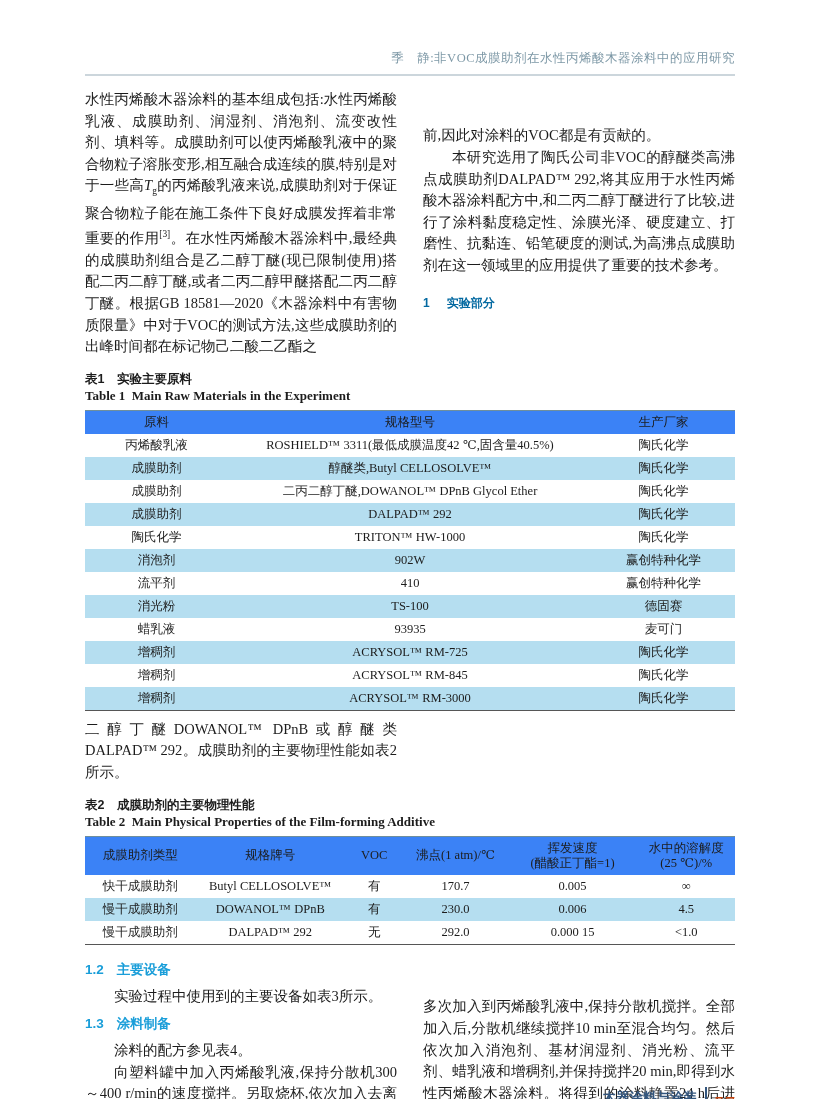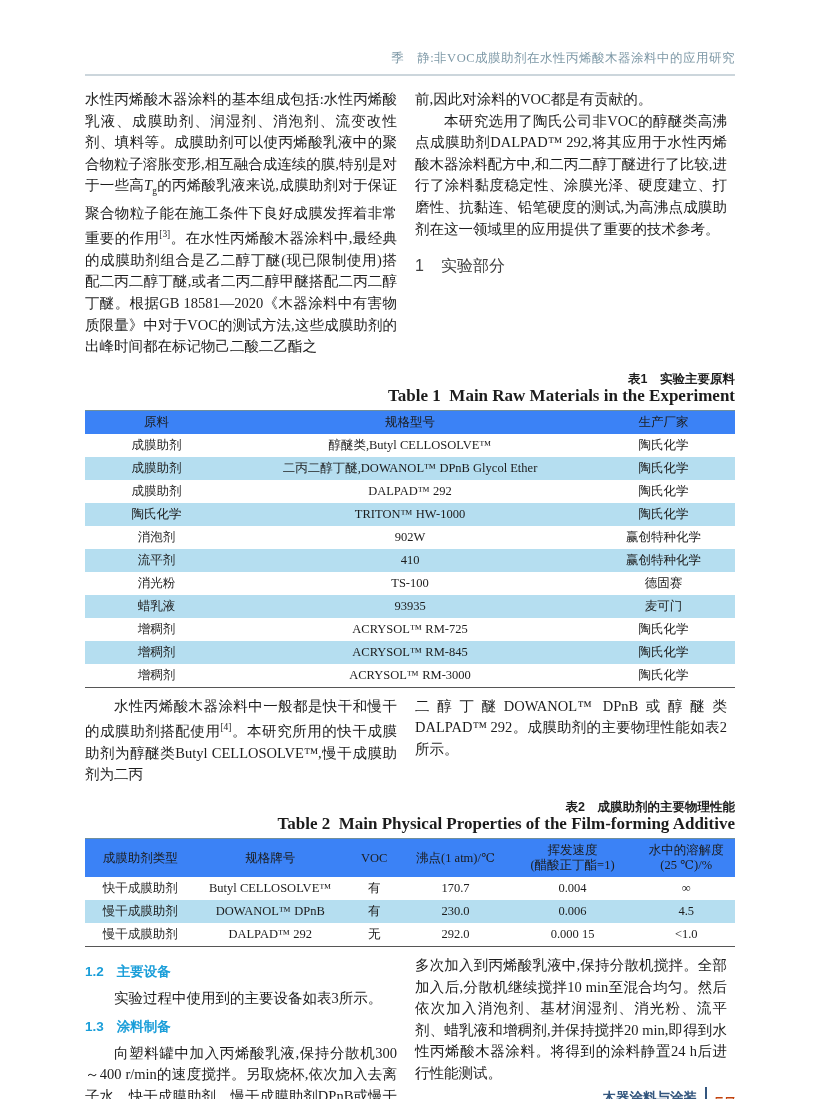--- a/index.html
+++ b/index.html
@@ -11,49 +11,49 @@
   .content { position:absolute; left:85px; top:50px; width:650px; }
 
   
   .running-head {
     text-align:right; font-size:12.5px; color:#7d98a6; letter-spacing:0.5px;
     line-height:17px;
   }
   .head-rule { height:2px; background:#ccd6dc; margin-top:7px; margin-bottom:13px; }
 
   
-  .twocol { display:flex; gap:18px; align-items:flex-start; }
+  .twocol { display:flex; gap:26px; align-items:center; }
   .col { width:312px; font-size:14.5px; line-height:21.6px; text-align:justify; }
   p { margin:0; }
   .ind { text-indent:2em; }
   sup { font-size:0.65em; }
   sub { font-size:0.65em; }
   .tvar { font-style:italic; }
 
   
   .sec1 {
-    color:#404040; font-family:"Liberation Sans","DejaVu Sans",sans-serif;
-    font-size:16px; font-weight:normal; margin:15px 0 8px 0; line-height:22px; text-align:left;
+    color:#0369a1; font-family:"Liberation Sans","DejaVu Sans",sans-serif;
+    font-size:12px; font-weight:bold; margin:15px 0 8px 0; line-height:22px; text-align:left;
   }
   .sec1 .num { margin-right:17px; }
   .sec2 {
     color:#1a9ed9; font-family:"Liberation Sans","DejaVu Sans",sans-serif;
     font-size:13.5px; font-weight:bold; margin:7px 0 7px 0; line-height:19px; text-align:left;
   }
   .sec2 .num { margin-right:13px; }
 
   
-  .cap { text-align:right; }
+  .cap { text-align:left; }
   .cap-cn {
     font-family:"Liberation Sans","DejaVu Sans",sans-serif; font-weight:bold;
     font-size:12.5px; line-height:16px; margin-top:13px;
   }
   .cap-en {
     font-family:"Liberation Serif","DejaVu Serif",serif; font-weight:bold;
-    font-size:17px; line-height:17px; margin-bottom:6px;
+    font-size:13px; line-height:17px; margin-bottom:6px;
   }
 
   
   table {
     width:100%; border-collapse:collapse; font-size:12.5px;
     border-top:1.5px solid #6f8f9c; border-bottom:1.5px solid #565656;
   }
   th, td { padding:2px 4px; text-align:center; font-weight:normal; line-height:15px; height:19px; }
   thead tr { background:#3b82f6; }
   tbody tr:nth-child(even) { background:#b5def0; }
@@ -112,20 +112,25 @@
         </colgroup>
       <thead>
         <tr>
           <th>原料</th>
           <th>规格型号</th>
           <th>生产厂家</th>
         </tr>
       </thead>
       <tbody>
         <tr>
+            <td>丙烯酸乳液</td>
+            <td>ROSHIELD™ 3311(最低成膜温度42 ℃,固含量40.5%)</td>
+            <td>陶氏化学</td>
+          </tr>
+        <tr>
             <td>成膜助剂</td>
             <td>醇醚类,Butyl CELLOSOLVE™</td>
             <td>陶氏化学</td>
           </tr>
         <tr>
             <td>成膜助剂</td>
             <td>二丙二醇丁醚,DOWANOL™ DPnB Glycol Ether</td>
             <td>陶氏化学</td>
           </tr>
         <tr>
@@ -172,23 +177,20 @@
             <td>增稠剂</td>
             <td>ACRYSOL™ RM-3000</td>
             <td>陶氏化学</td>
           </tr>
       </tbody>
     </table>
 
     <div class="gap8"></div>
 
     <div class="twocol">
-      <div class="col">
-        <p class="ind"><span>水性丙烯酸木器涂料中一般都是快干和慢干的成膜助剂搭配使用</span><sup>[4]</sup><span>。本研究所用的快干成膜助剂为醇醚类Butyl CELLOSOLVE™,慢干成膜助剂为二丙</span></p>
-      </div>
       <div class="col">
         <p>二醇丁醚DOWANOL™ DPnB或醇醚类DALPAD™ 292。成膜助剂的主要物理性能如表2所示。</p>
       </div>
     </div>
 
     <div class="cap cap-cn">表2　成膜助剂的主要物理性能</div>
     <div class="cap cap-en">Table 2&nbsp;&nbsp;Main Physical Properties of the Film-forming Additive</div>
     <table class="t2">
       <colgroup>
           <col class="c1">
@@ -209,21 +211,21 @@
           <th>水中的溶解度
 (25 ℃)/%</th>
         </tr>
       </thead>
       <tbody>
         <tr>
             <td>快干成膜助剂</td>
             <td>Butyl CELLOSOLVE™</td>
             <td>有</td>
             <td>170.7</td>
-            <td>0.004</td>
+            <td>0.005</td>
             <td>∞</td>
           </tr>
         <tr>
             <td>慢干成膜助剂</td>
             <td>DOWANOL™ DPnB</td>
             <td>有</td>
             <td>230.0</td>
             <td>0.006</td>
             <td>4.5</td>
           </tr>
@@ -242,20 +244,21 @@
 
     <div class="twocol">
       <div class="col">
         <div class="sec2">
           <span class="num">1.2</span><span>主要设备</span>
         </div>
         <p class="ind">实验过程中使用到的主要设备如表3所示。</p>
         <div class="sec2">
           <span class="num">1.3</span><span>涂料制备</span>
         </div>
+        <p class="ind">涂料的配方参见表4。</p>
         <p class="ind">向塑料罐中加入丙烯酸乳液,保持分散机300～400 r/min的速度搅拌。另取烧杯,依次加入去离子水、快干成膜助剂、慢干成膜助剂DPnB或慢干成膜助剂292,用搅拌棒混合5 min。将烧杯中的混合液体用滴管少量</p>
       </div>
       <div class="col">
         <p>多次加入到丙烯酸乳液中,保持分散机搅拌。全部加入后,分散机继续搅拌10 min至混合均匀。然后依次加入消泡剂、基材润湿剂、消光粉、流平剂、蜡乳液和增稠剂,并保持搅拌20 min,即得到水性丙烯酸木器涂料。将得到的涂料静置24 h后进行性能测试。</p>
 
       </div>
     </div>
   </div>
 
   <div class="footer">

